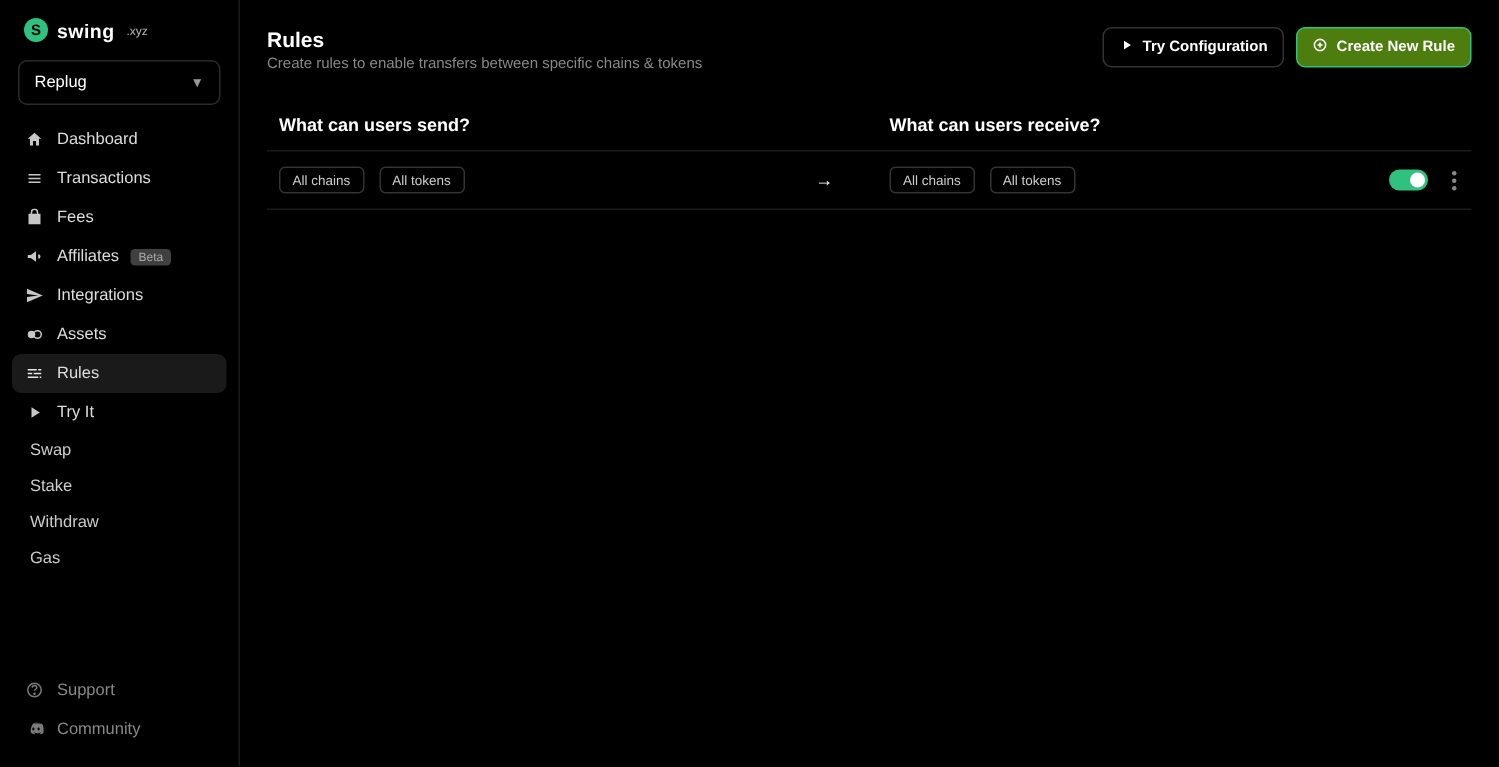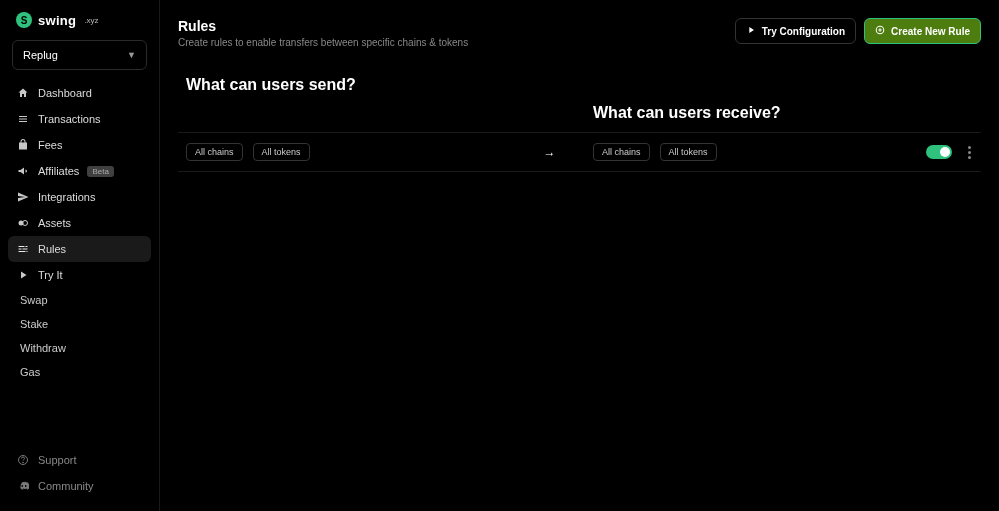--- a/index.html
+++ b/index.html
@@ -105,26 +105,26 @@
   background: #4d7c0f;
   border-color: #2ec27e;
   color: #fff;
 }
 .col-header-row {
   display: flex;
   padding: 0 8px 10px;
   border-bottom: 1px solid #1a1a1a;
 }
 .col-header {
-  font-size: 16px;
+  font-size: 12px;
   font-weight: 700;
   color: #fff;
 }
 .send-col { flex: 0 0 407px; }
-.receive-col { flex: 1; margin-top: 28px; }
+.receive-col { flex: 1; }
 .rule-row {
   display: flex;
   align-items: center;
   padding: 10px 8px;
   border-bottom: 1px solid #1a1a1a;
   gap: 0;
   text-align: center;
 }
 .chip-pair {
   display: flex;

